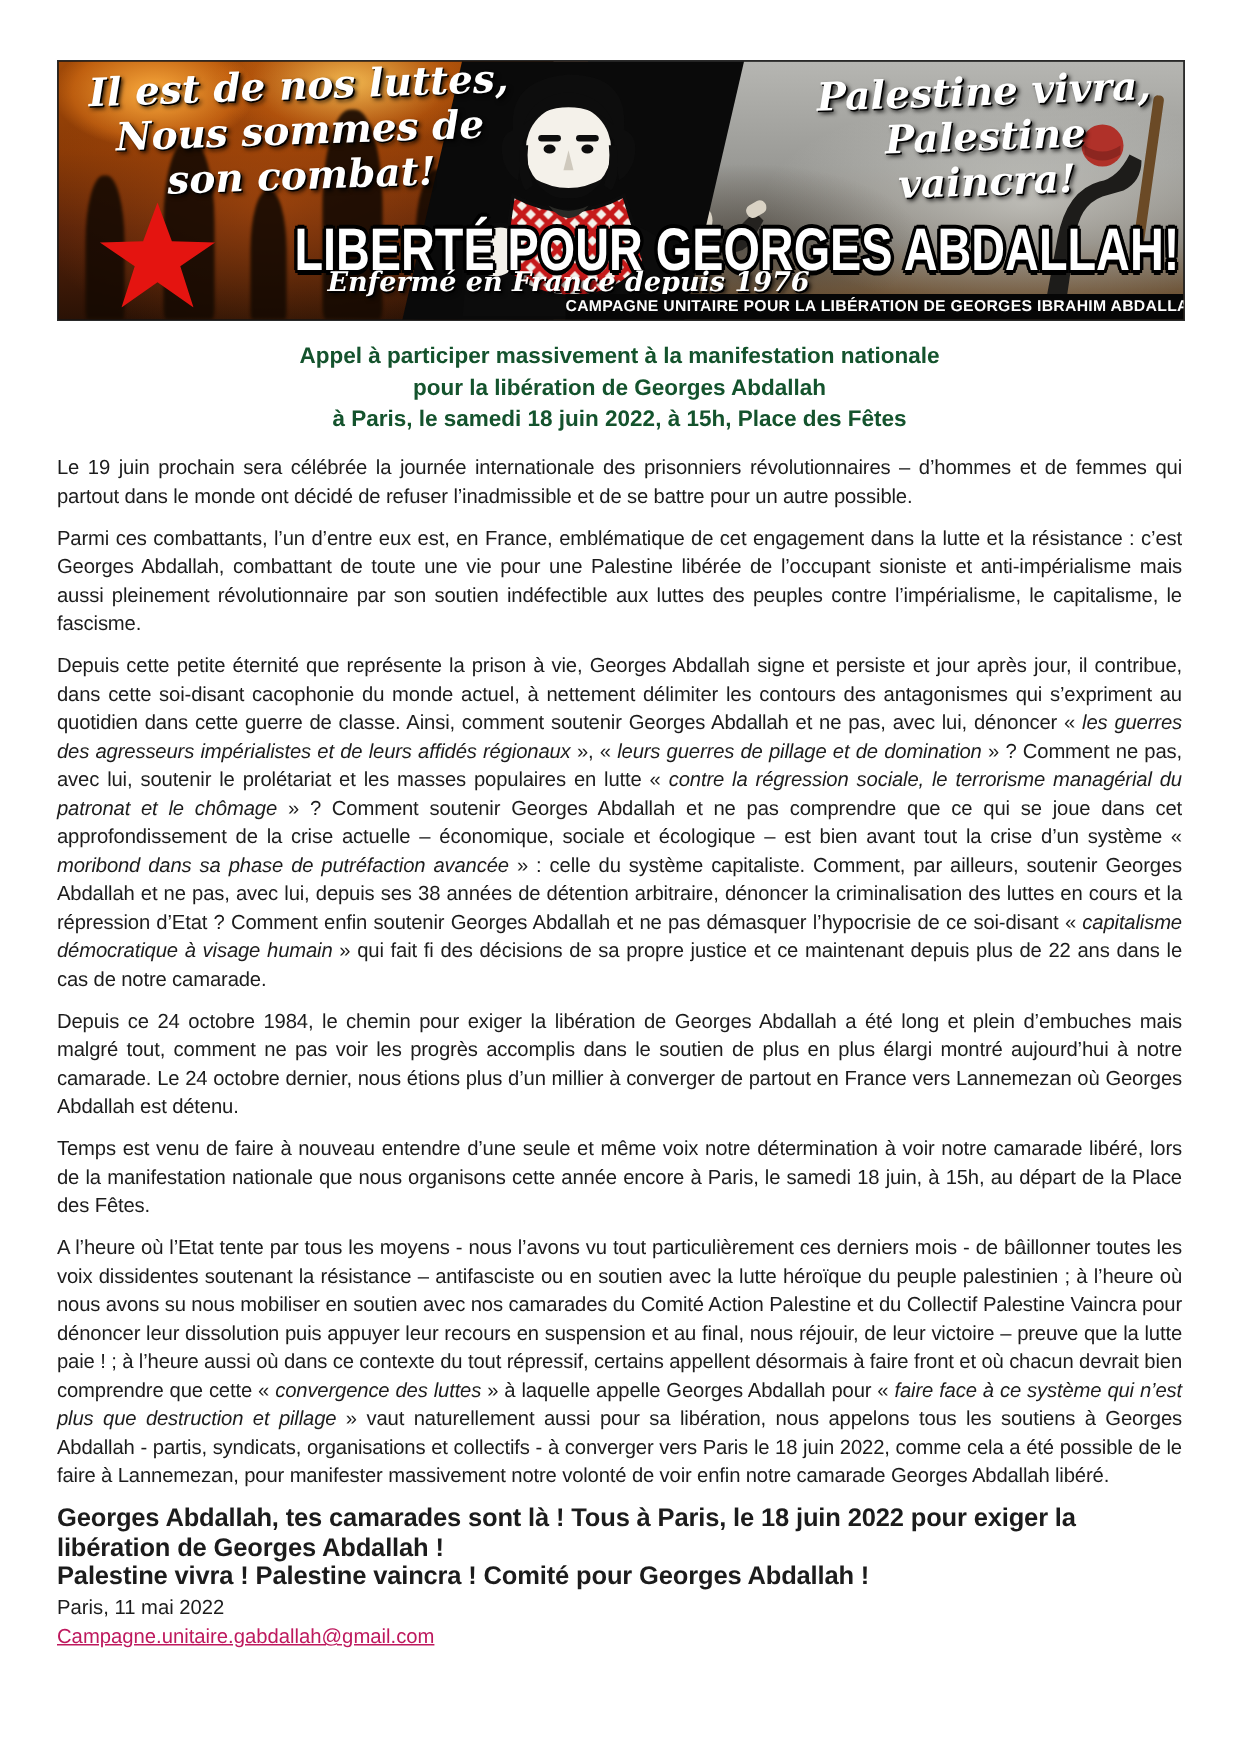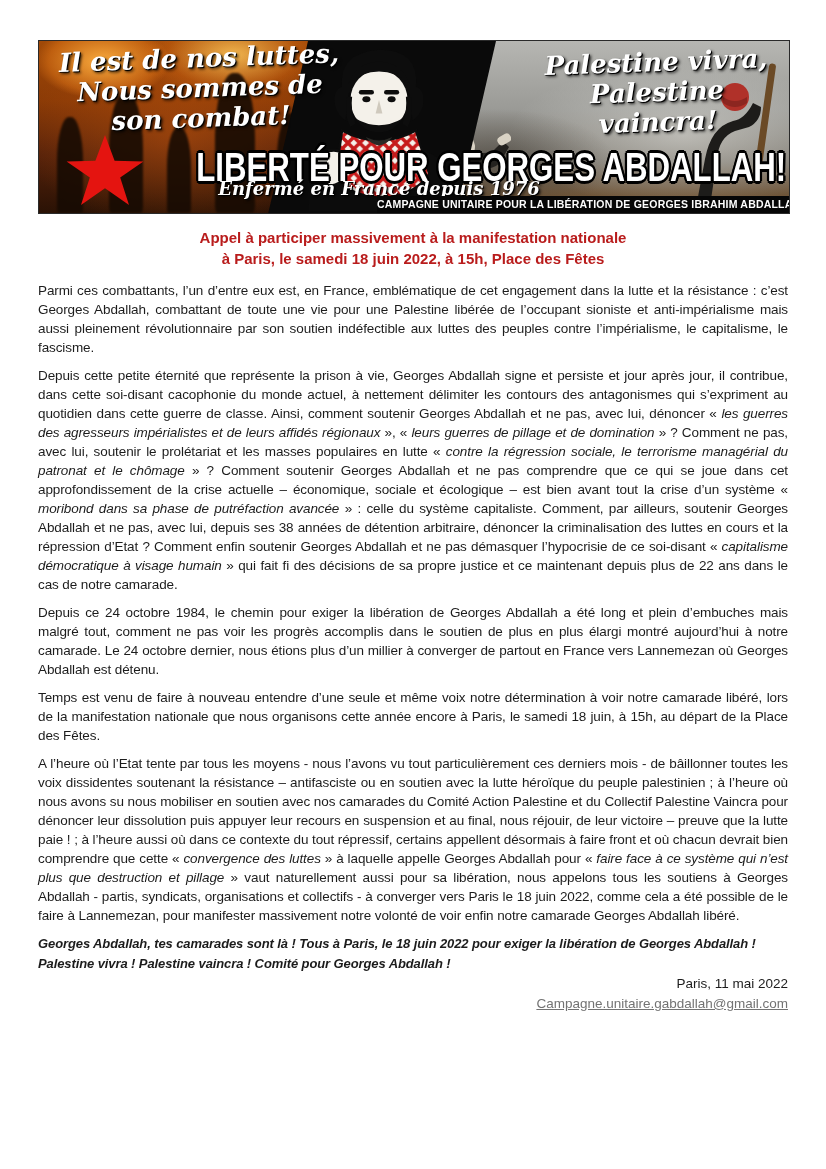--- a/index.html
+++ b/index.html
@@ -59,28 +59,28 @@
     font-weight:900;font-size:40px;line-height:1;color:#ffffff;white-space:nowrap;
     transform:scaleX(.78);transform-origin:center;
     text-shadow:-2px -2px 0 #000,2px -2px 0 #000,-2px 2px 0 #000,2px 2px 0 #000,0 3px 0 #000,3px 0 0 #000,-3px 0 0 #000,0 -3px 0 #000;
   }
   .banner-sub{position:absolute;left:0;right:70px;bottom:14px;text-align:center;font-size:18px;}
   .banner-strip{
     position:absolute;right:0;bottom:0;width:412px;height:17px;background:#060606;
     color:#fdfdfd;font-size:10.5px;font-weight:bold;line-height:17px;text-align:center;letter-spacing:.2px;white-space:nowrap;
   }
   
-  .doc-title{margin:13px 0 2px 0;text-align:center;font-weight:bold;font-size:15px;line-height:21px;color:#b91c1c;}
+  .doc-title{margin:13px 0 2px 0;text-align:center;font-weight:bold;font-size:15px;line-height:21px;color:#14532d;}
   .para{margin:9px 0 0 0;text-align:justify;font-size:13.5px;line-height:19px;letter-spacing:-0.1px;}
   .para:first-of-type{margin-top:12px;}
   .it{font-style:italic;}
   .closing{margin-top:9px;font-weight:bold;}
-  .closing div{font-size:13px;line-height:19.5px;letter-spacing:-0.1px;font-style:italic;}
-  .signature{margin-top:1px;text-align:right;font-size:13.5px;line-height:19.5px;}
-  .email-link{color:#737373;text-decoration:underline;cursor:pointer;}
+  .closing div{font-size:17px;line-height:19.5px;letter-spacing:-0.1px;}
+  .signature{margin-top:1px;font-size:13.5px;line-height:19.5px;}
+  .email-link{color:#be185d;text-decoration:underline;cursor:pointer;}
 </style>
 </head>
 <body>
 
 <div class="page">
 
   <div class="banner">
     <div class="banner-left">
       <div class="sil" style="left:18px;bottom:0;width:26px;height:96px;"></div>
       <div class="sil" style="left:70px;bottom:0;width:34px;height:120px;"></div>
@@ -157,23 +157,25 @@
       <div>vaincra!</div>
     </div>
 
     <div class="banner-title">LIBERTÉ POUR GEORGES ABDALLAH!</div>
     <div class="banner-sub script">Enfermé en France depuis 1976</div>
     <div class="banner-strip">CAMPAGNE UNITAIRE POUR LA LIBÉRATION DE GEORGES IBRAHIM ABDALLAH</div>
   </div>
 
   <div class="doc-title">
     <div>Appel à participer massivement à la manifestation nationale</div>
+    <div>pour la libération de Georges Abdallah</div>
     <div>à Paris, le samedi 18 juin 2022, à 15h, Place des Fêtes</div>
   </div>
 
+  <p class="para"><span>Le 19 juin prochain sera célébrée la journée internationale des prisonniers révolutionnaires – d’hommes et de femmes qui partout dans le monde ont décidé de refuser l’inadmissible et de se battre pour un autre possible.</span></p>
   <p class="para"><span>Parmi ces combattants, l’un d’entre eux est, en France, emblématique de cet engagement dans la lutte et la résistance : c’est Georges Abdallah, combattant de toute une vie pour une Palestine libérée de l’occupant sioniste et anti-impérialisme mais aussi pleinement révolutionnaire par son soutien indéfectible aux luttes des peuples contre l’impérialisme, le capitalisme, le fascisme.</span></p>
   <p class="para"><span>Depuis cette petite éternité que représente la prison à vie, Georges Abdallah signe et persiste et jour après jour, il contribue, dans cette soi-disant cacophonie du monde actuel, à nettement délimiter les contours des antagonismes qui s’expriment au quotidien dans cette guerre de classe. Ainsi, comment soutenir Georges Abdallah et ne pas, avec lui, dénoncer « </span><span class="it">les guerres des agresseurs impérialistes et de leurs affidés régionaux</span><span> », « </span><span class="it">leurs guerres de pillage et de domination</span><span> » ? Comment ne pas, avec lui, soutenir le prolétariat et les masses populaires en lutte « </span><span class="it">contre la régression sociale, le terrorisme managérial du patronat et le chômage</span><span> » ? Comment soutenir Georges Abdallah et ne pas comprendre que ce qui se joue dans cet approfondissement de la crise actuelle – économique, sociale et écologique – est bien avant tout la crise d’un système « </span><span class="it">moribond dans sa phase de putréfaction avancée</span><span> » : celle du système capitaliste. Comment, par ailleurs, soutenir Georges Abdallah et ne pas, avec lui, depuis ses 38 années de détention arbitraire, dénoncer la criminalisation des luttes en cours et la répression d’Etat ? Comment enfin soutenir Georges Abdallah et ne pas démasquer l’hypocrisie de ce soi-disant « </span><span class="it">capitalisme démocratique à visage humain</span><span> » qui fait fi des décisions de sa propre justice et ce maintenant depuis plus de 22 ans dans le cas de notre camarade.</span></p>
   <p class="para"><span>Depuis ce 24 octobre 1984, le chemin pour exiger la libération de Georges Abdallah a été long et plein d’embuches mais malgré tout, comment ne pas voir les progrès accomplis dans le soutien de plus en plus élargi montré aujourd’hui à notre camarade. Le 24 octobre dernier, nous étions plus d’un millier à converger de partout en France vers Lannemezan où Georges Abdallah est détenu.</span></p>
   <p class="para"><span>Temps est venu de faire à nouveau entendre d’une seule et même voix notre détermination à voir notre camarade libéré, lors de la manifestation nationale que nous organisons cette année encore à Paris, le samedi 18 juin, à 15h, au départ de la Place des Fêtes.</span></p>
   <p class="para"><span>A l’heure où l’Etat tente par tous les moyens - nous l’avons vu tout particulièrement ces derniers mois - de bâillonner toutes les voix dissidentes soutenant la résistance – antifasciste ou en soutien avec la lutte héroïque du peuple palestinien ; à l’heure où nous avons su nous mobiliser en soutien avec nos camarades du Comité Action Palestine et du Collectif Palestine Vaincra pour dénoncer leur dissolution puis appuyer leur recours en suspension et au final, nous réjouir, de leur victoire – preuve que la lutte paie ! ; à l’heure aussi où dans ce contexte du tout répressif, certains appellent désormais à faire front et où chacun devrait bien comprendre que cette « </span><span class="it">convergence des luttes</span><span> » à laquelle appelle Georges Abdallah pour « </span><span class="it">faire face à ce système qui n’est plus que destruction et pillage</span><span> » vaut naturellement aussi pour sa libération, nous appelons tous les soutiens à Georges Abdallah - partis, syndicats, organisations et collectifs - à converger vers Paris le 18 juin 2022, comme cela a été possible de le faire à Lannemezan, pour manifester massivement notre volonté de voir enfin notre camarade Georges Abdallah libéré.</span></p>
 
   <div class="closing">
     <div>Georges Abdallah, tes camarades sont là ! Tous à Paris, le 18 juin 2022 pour exiger la libération de Georges Abdallah !</div>
     <div>Palestine vivra ! Palestine vaincra ! Comité pour Georges Abdallah !</div>
   </div>

